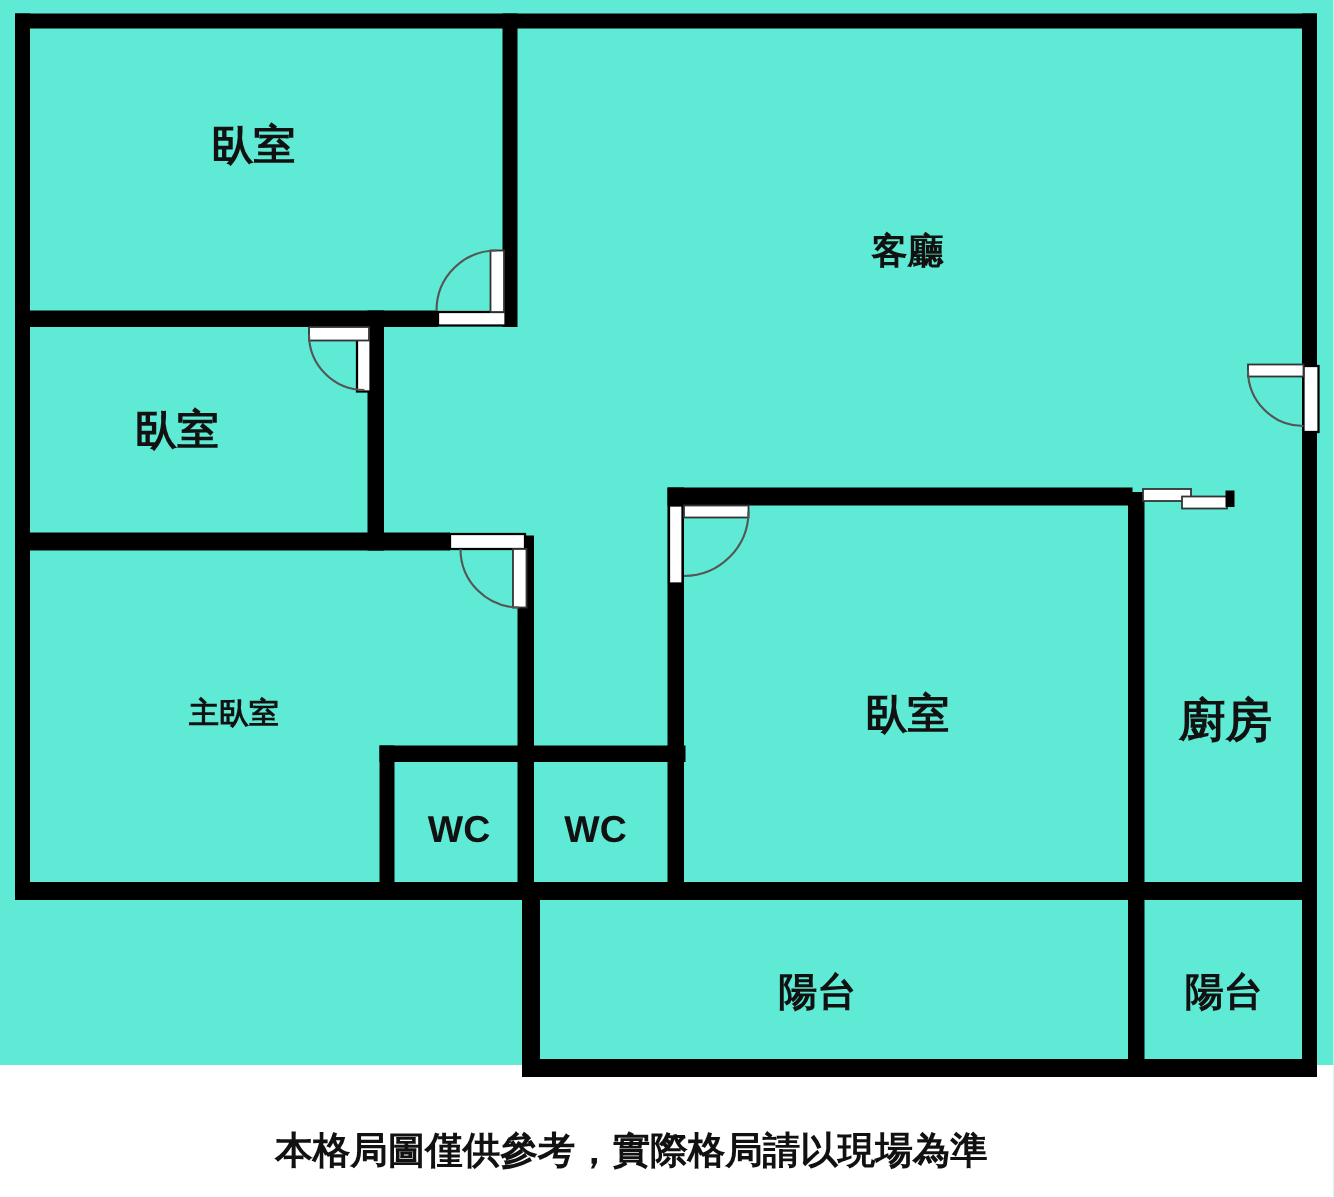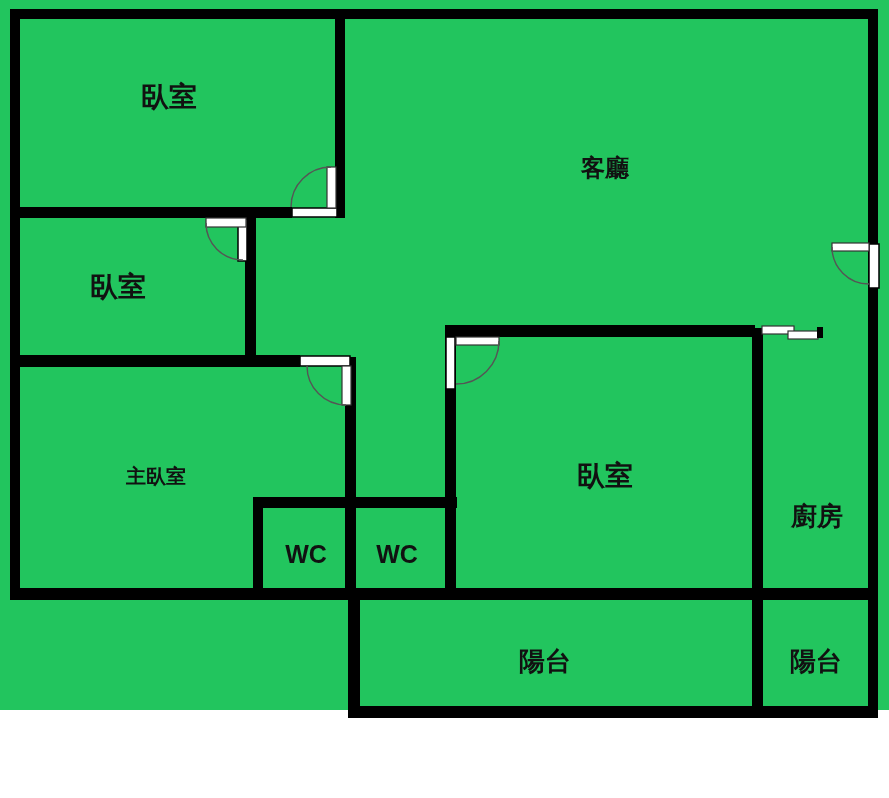--- a/index.html
+++ b/index.html
@@ -7,21 +7,21 @@
     padding: 0;
     background: #ffffff;
     width: 889px;
     height: 798px;
     overflow: hidden;
   }
   .plan {
     position: relative;
     width: 889px;
     height: 710px;
-    background: #22c55e;
+    background: #5eead4;
     font-family: "Liberation Sans", sans-serif;
   }
   .plan svg {
     position: absolute;
     left: 0;
     top: 0;
   }
   .room-label {
     position: absolute;
     transform: translate(-50%, -50%);
@@ -116,24 +116,25 @@
   <div class="room-label" style="left:169px; top:97px; font-size:28px;">臥室</div>
 
   <div class="room-label" style="left:605px; top:168px; font-size:24px;">客廳</div>
 
   <div class="room-label" style="left:118px; top:287px; font-size:28px;">臥室</div>
 
   <div class="room-label" style="left:156px; top:476px; font-size:20px;">主臥室</div>
 
   <div class="room-label" style="left:605px; top:476px; font-size:28px;">臥室</div>
 
-  <div class="room-label" style="left:817px; top:480px; font-size:26px;margin-top:36px;">廚房</div>
+  <div class="room-label" style="left:817px; top:480px; font-size:31px;">廚房</div>
 
   <div class="room-label wc-label" style="left:306px; top:554px; font-size:25px;">WC</div>
 
   <div class="room-label wc-label" style="left:397px; top:554px; font-size:25px;">WC</div>
 
   <div class="room-label" style="left:545px; top:661px; font-size:26px;">陽台</div>
 
   <div class="room-label" style="left:816px; top:661px; font-size:26px;">陽台</div>
 
+  <div class="caption" style="left:421px; top:755px;">本格局圖僅供參考，實際格局請以現場為準</div>
 
 </div>
 
 </body></html>

